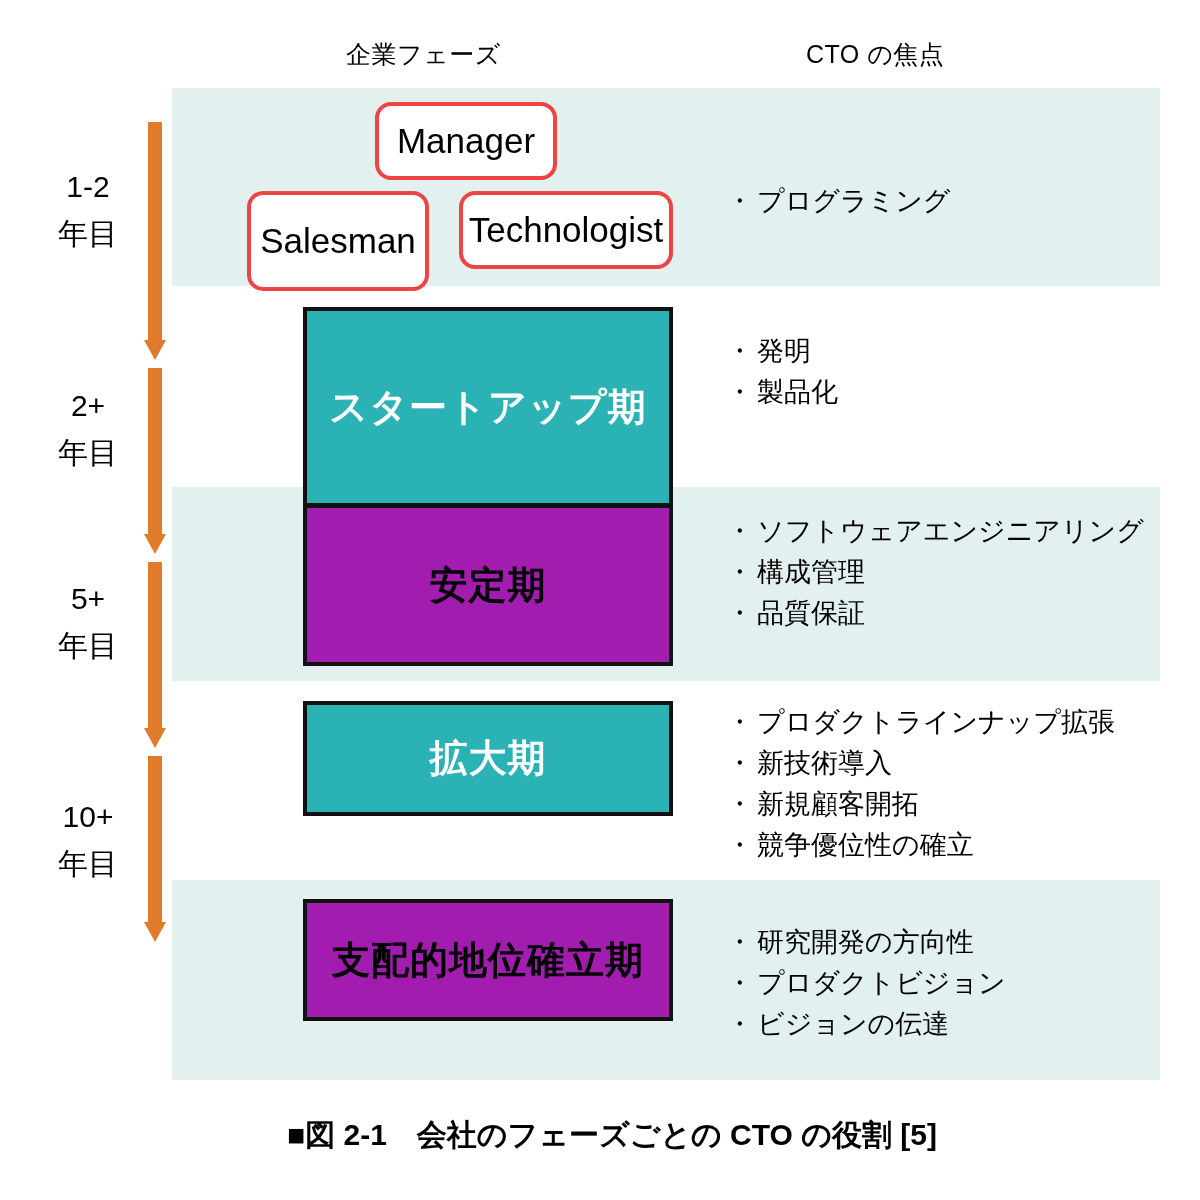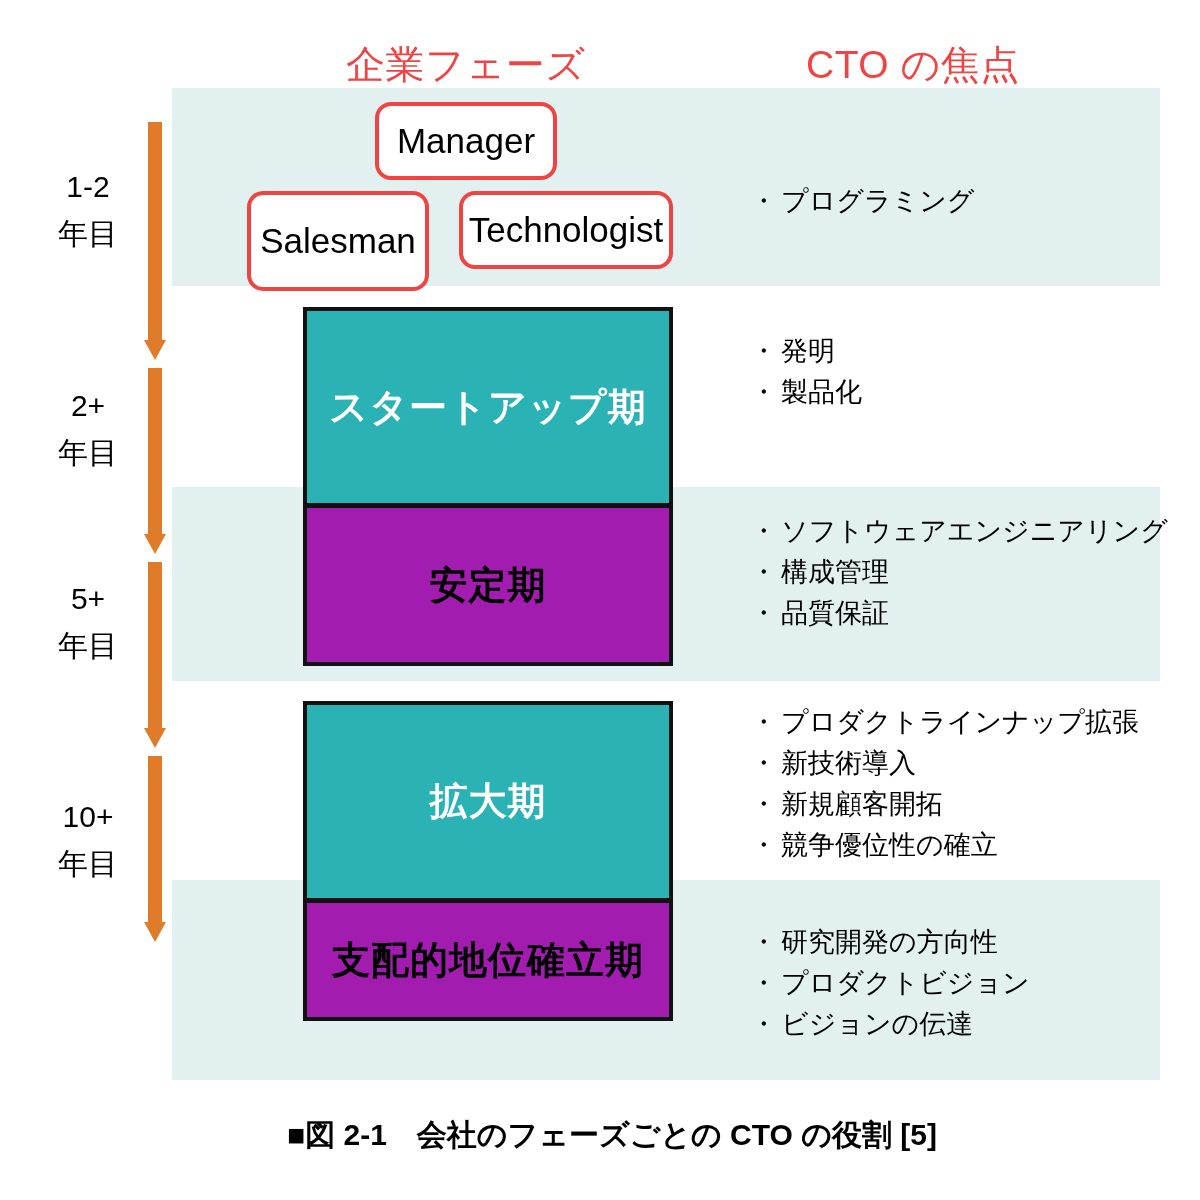--- a/index.html
+++ b/index.html
@@ -15,23 +15,23 @@
     position: relative;
     width: 1200px;
     height: 1200px;
     overflow: hidden;
     background: #ffffff;
   }
 
   
   .col-header {
     position: absolute;
-    font-size: 39px;
+    font-size: 25px;
     font-weight: 400;
-    color: #ef4444;
+    color: #000000;
     white-space: nowrap;
     letter-spacing: 0.5px;
   }
   #header-phase { left: 346px; top: 38px; }
   #header-focus { left: 806px; top: 38px; }
 
   
   .band {
     position: absolute;
     left: 172px;
@@ -122,27 +122,27 @@
     align-items: center;
     justify-content: center;
     font-size: 38px;
     font-weight: 700;
     letter-spacing: 1px;
   }
   .phase-box.filled { background: #2bb2b5; color: #ffffff; }
   .phase-box.plain  { background: #a21caf; color: #000000; }
   #phase-startup   { top: 307px; height: 200px; }
   #phase-stable    { top: 504px; height: 162px; }
-  #phase-expansion { top: 701px; height: 201px; }
+  #phase-expansion { top: 701px; height: 115px; }
   #phase-dominant  { top: 899px; height: 122px; }
 
   
   .focus-group {
     position: absolute;
-    left: 750px;
+    left: 726px;
     width: 440px;
   }
   .focus-item {
     font-size: 27px;
     line-height: 41px;
     color: #000000;
     white-space: nowrap;
   }
   .focus-item .bullet { margin-right: 4px; }
   #focus-1 { top: 181px; }

